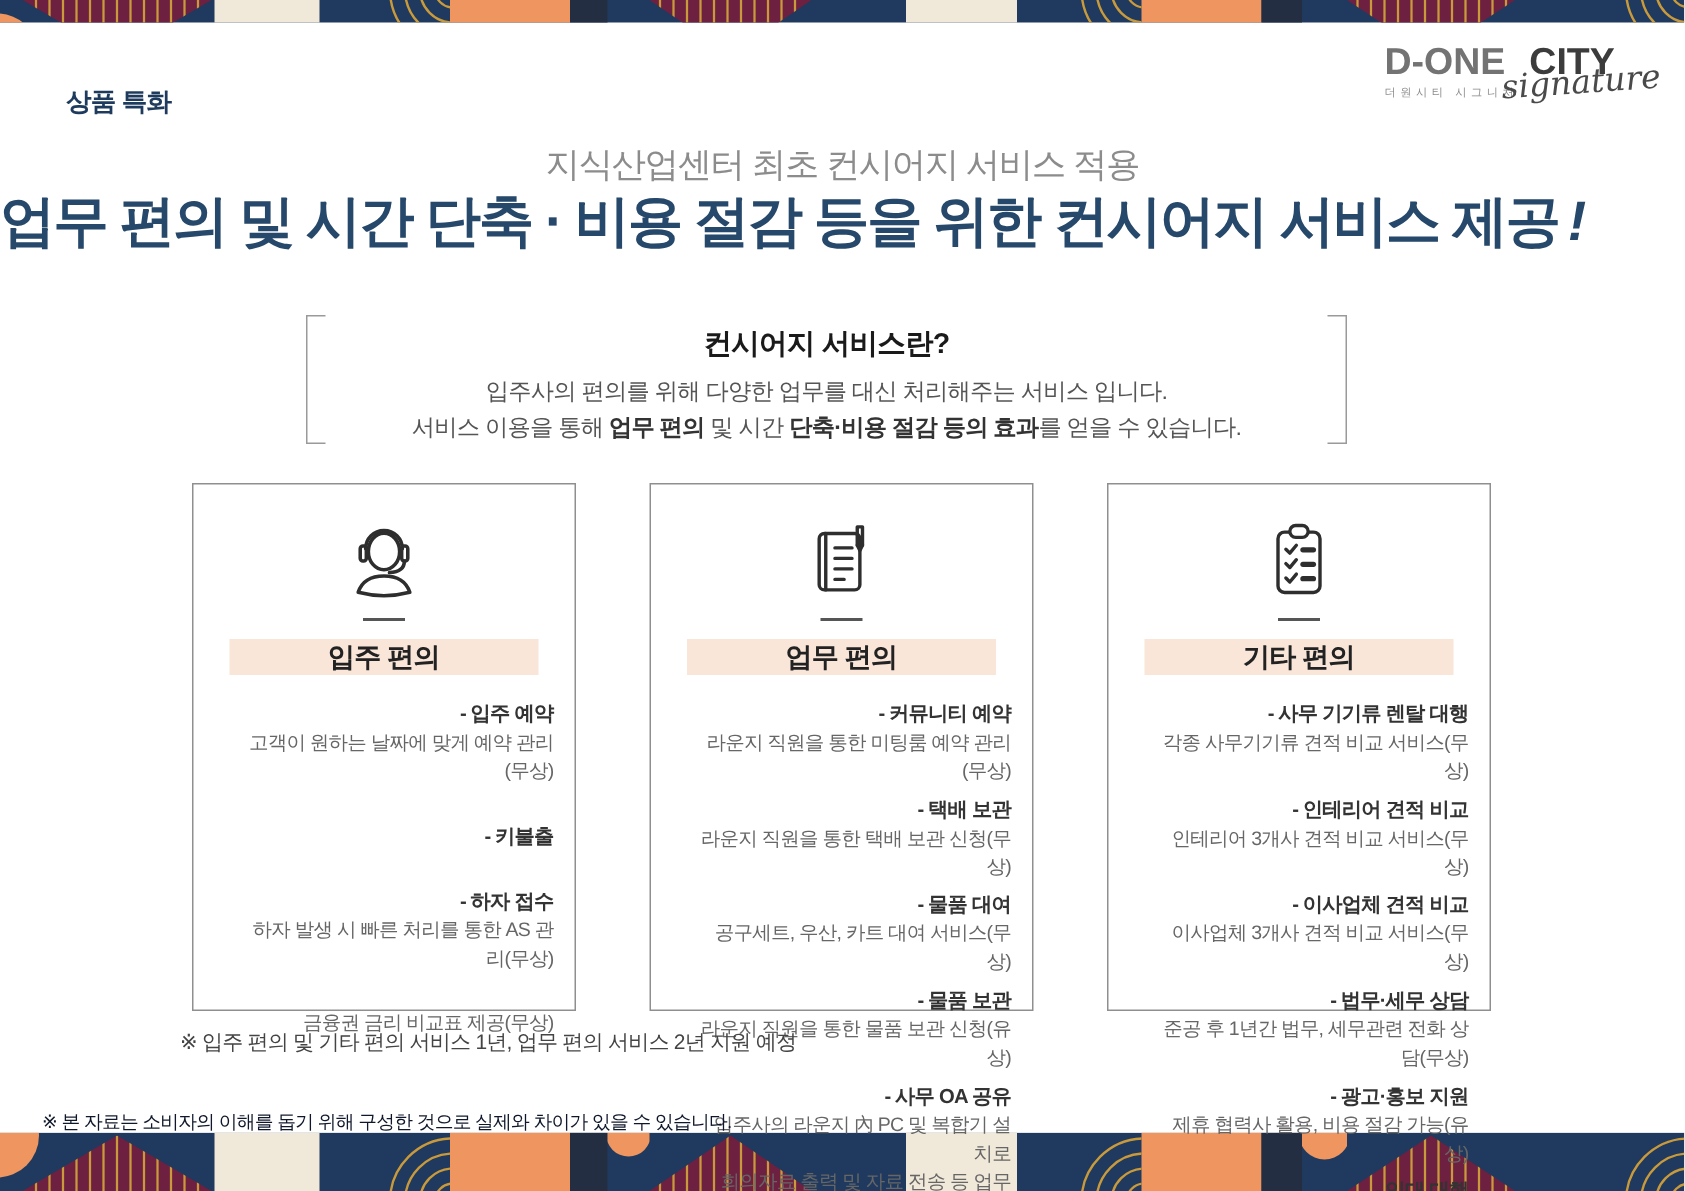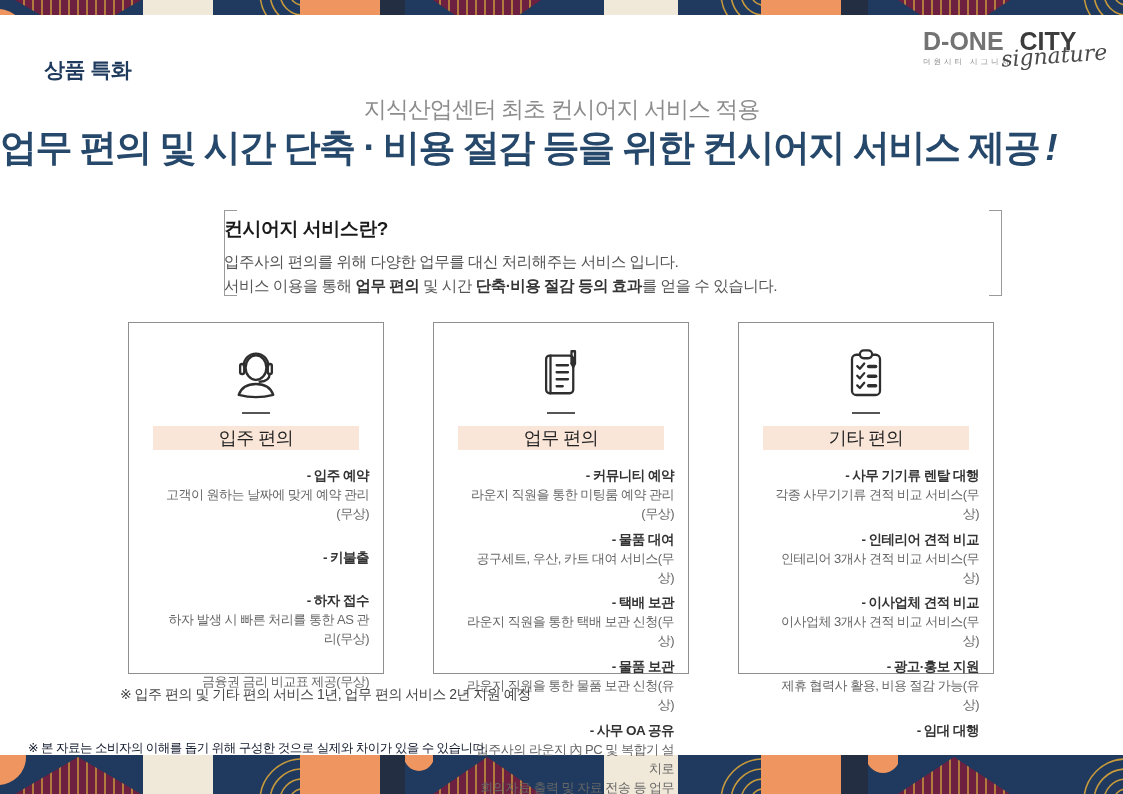--- a/index.html
+++ b/index.html
@@ -10,50 +10,50 @@
   }
 
   
   .strip { position:absolute; left:0; width:1123px; overflow:hidden; }
   .strip-top { top:0; height:15px; }
   .strip-top svg { display:block; transform:scaleY(-1); }
   .strip-bottom { bottom:0; height:39px; }
   .strip svg { display:block; }
 
   
-  .page-label { position:absolute; left:44px; top:56px; font-size:21px; font-weight:bold; color:#1e3a5c; letter-spacing:-0.5px; }
+  .page-label { position:absolute; left:44px; top:56px; font-size:17px; font-weight:bold; color:#1e3a5c; letter-spacing:-0.5px; }
 
   .logo { position:absolute; top:27px; right:30px; width:170px; height:50px; }
   .logo-main { font-size:25px; font-weight:bold; letter-spacing:0px; white-space:nowrap; }
   .logo-done { color:#737373; }
   .logo-city { color:#3c3c3c; margin-left:16px; }
   .logo-sub { font-size:7.5px; color:#8a8a8a; letter-spacing:3px; margin-top:1px; white-space:nowrap; }
   .logo-script { position:absolute; right:-14px; top:16px; font-family:"DejaVu Serif","Liberation Serif",serif; font-style:italic; font-size:22px; color:#4a4a4a; transform:rotate(-4deg); white-space:nowrap; }
 
   
   .subtitle { position:absolute; top:94px; left:0; width:100%; text-align:center; font-size:23px; color:#8c8c8c; font-weight:500; letter-spacing:-1px; }
   .main-title { position:absolute; top:123px; left:0; width:100%; text-align:left; font-size:37px; font-weight:bold; color:#26486a; letter-spacing:-1.5px; white-space:nowrap; }
   .main-title i { font-style:italic; margin-left:6px; }
 
   
-  .def-box { position:absolute; left:224px; top:210px; width:778px; height:86px; text-align:left; }
+  .def-box { position:absolute; left:204px; top:210px; width:694px; height:86px; text-align:center; }
   .bracket { position:absolute; top:0; bottom:0; width:13px; }
   .bracket-left  { left:0;  border-left:1.5px solid #9a9a9a; border-top:1.5px solid #9a9a9a; border-bottom:1.5px solid #9a9a9a; }
   .bracket-right { right:0; border-right:1.5px solid #9a9a9a; border-top:1.5px solid #9a9a9a; border-bottom:1.5px solid #9a9a9a; }
   .def-heading { margin-top:6px; font-size:19px; font-weight:bold; color:#1a1a1a; letter-spacing:-0.5px; }
   .def-line { margin-top:9px; font-size:15.5px; color:#555; line-height:1.45; letter-spacing:-0.5px; }
   .def-line + .def-line { margin-top:2px; }
   .def-line b { color:#333; }
 
   
   .cards { position:absolute; left:128px; top:322px; display:flex; gap:49px; }
   .card { width:256px; height:352px; border:1px solid #8f8f8f; background:#fff; display:flex; flex-direction:column; align-items:center; }
   .card-icon { margin-top:22px; height:60px; display:flex; align-items:center; }
   .icon-divider { width:28px; border-top:2px solid #555; margin:9px 0 12px; }
-  .card-header { width:206px; height:34px; background:#f9e6d9; display:flex; align-items:center; justify-content:center; font-weight:normal; font-size:18px; color:#222; letter-spacing:-0.5px; }
+  .card-header { width:206px; height:34px; background:#f9e6d9; display:flex; align-items:center; justify-content:center; font-weight:bold; font-size:18px; color:#222; letter-spacing:-0.5px; }
   .card-items { width:100%; padding:17px 14px 0 20px; }
   .card-item { margin-bottom:7px;text-align:right; }
   .card--sparse .card-item { margin-bottom:25px; }
   .item-title { font-size:13.5px; font-weight:bold; color:#333; letter-spacing:-0.5px; }
   .item-title .dash { margin-right:3px; }
   .item-desc { font-size:13px; color:#666; padding-left:11px; line-height:1.45; margin-top:1px; letter-spacing:-0.5px; }
 
   
   .cards-note { position:absolute; left:120px; top:686px; font-size:14px; color:#444; letter-spacing:-0.5px; }
   .disclaimer { position:absolute; left:28px; top:740px; font-size:12.5px; color:#0f172a; letter-spacing:-0.5px; }
@@ -214,26 +214,26 @@
       </svg>
     </div>
     <div class="icon-divider"></div>
     <div class="card-header">업무 편의</div>
     <div class="card-items">
         <div class="card-item">
           <div class="item-title"><span class="dash">-</span><span>커뮤니티 예약</span></div>
           <div class="item-desc">라운지 직원을 통한 미팅룸 예약 관리(무상)</div>
         </div>
         <div class="card-item">
+          <div class="item-title"><span class="dash">-</span><span>택배 보관</span></div>
+          <div class="item-desc">라운지 직원을 통한 택배 보관 신청(무상)</div>
+        </div>
+        <div class="card-item">
           <div class="item-title"><span class="dash">-</span><span>물품 대여</span></div>
           <div class="item-desc">공구세트, 우산, 카트 대여 서비스(무상)</div>
-        </div>
-        <div class="card-item">
-          <div class="item-title"><span class="dash">-</span><span>택배 보관</span></div>
-          <div class="item-desc">라운지 직원을 통한 택배 보관 신청(무상)</div>
         </div>
         <div class="card-item">
           <div class="item-title"><span class="dash">-</span><span>물품 보관</span></div>
           <div class="item-desc">라운지 직원을 통한 물품 보관 신청(유상)</div>
         </div>
         <div class="card-item">
           <div class="item-title"><span class="dash">-</span><span>사무 OA 공유</span></div>
           <div class="item-desc">입주사의 라운지 內 PC 및 복합기 설치로</div>
           <div class="item-desc">회의자료 출력 및 자료 전송 등 업무 지원(무상)</div>
         </div>
@@ -262,20 +262,24 @@
         </div>
         <div class="card-item">
           <div class="item-title"><span class="dash">-</span><span>인테리어 견적 비교</span></div>
           <div class="item-desc">인테리어 3개사 견적 비교 서비스(무상)</div>
         </div>
         <div class="card-item">
           <div class="item-title"><span class="dash">-</span><span>이사업체 견적 비교</span></div>
           <div class="item-desc">이사업체 3개사 견적 비교 서비스(무상)</div>
         </div>
         <div class="card-item">
+          <div class="item-title"><span class="dash">-</span><span>법무·세무 상담</span></div>
+          <div class="item-desc">준공 후 1년간 법무, 세무관련 전화 상담(무상)</div>
+        </div>
+        <div class="card-item">
           <div class="item-title"><span class="dash">-</span><span>광고·홍보 지원</span></div>
           <div class="item-desc">제휴 협력사 활용, 비용 절감 가능(유상)</div>
         </div>
         <div class="card-item">
           <div class="item-title"><span class="dash">-</span><span>임대 대행</span></div>
         </div>
       </div>
   </div>
 
 </div>

